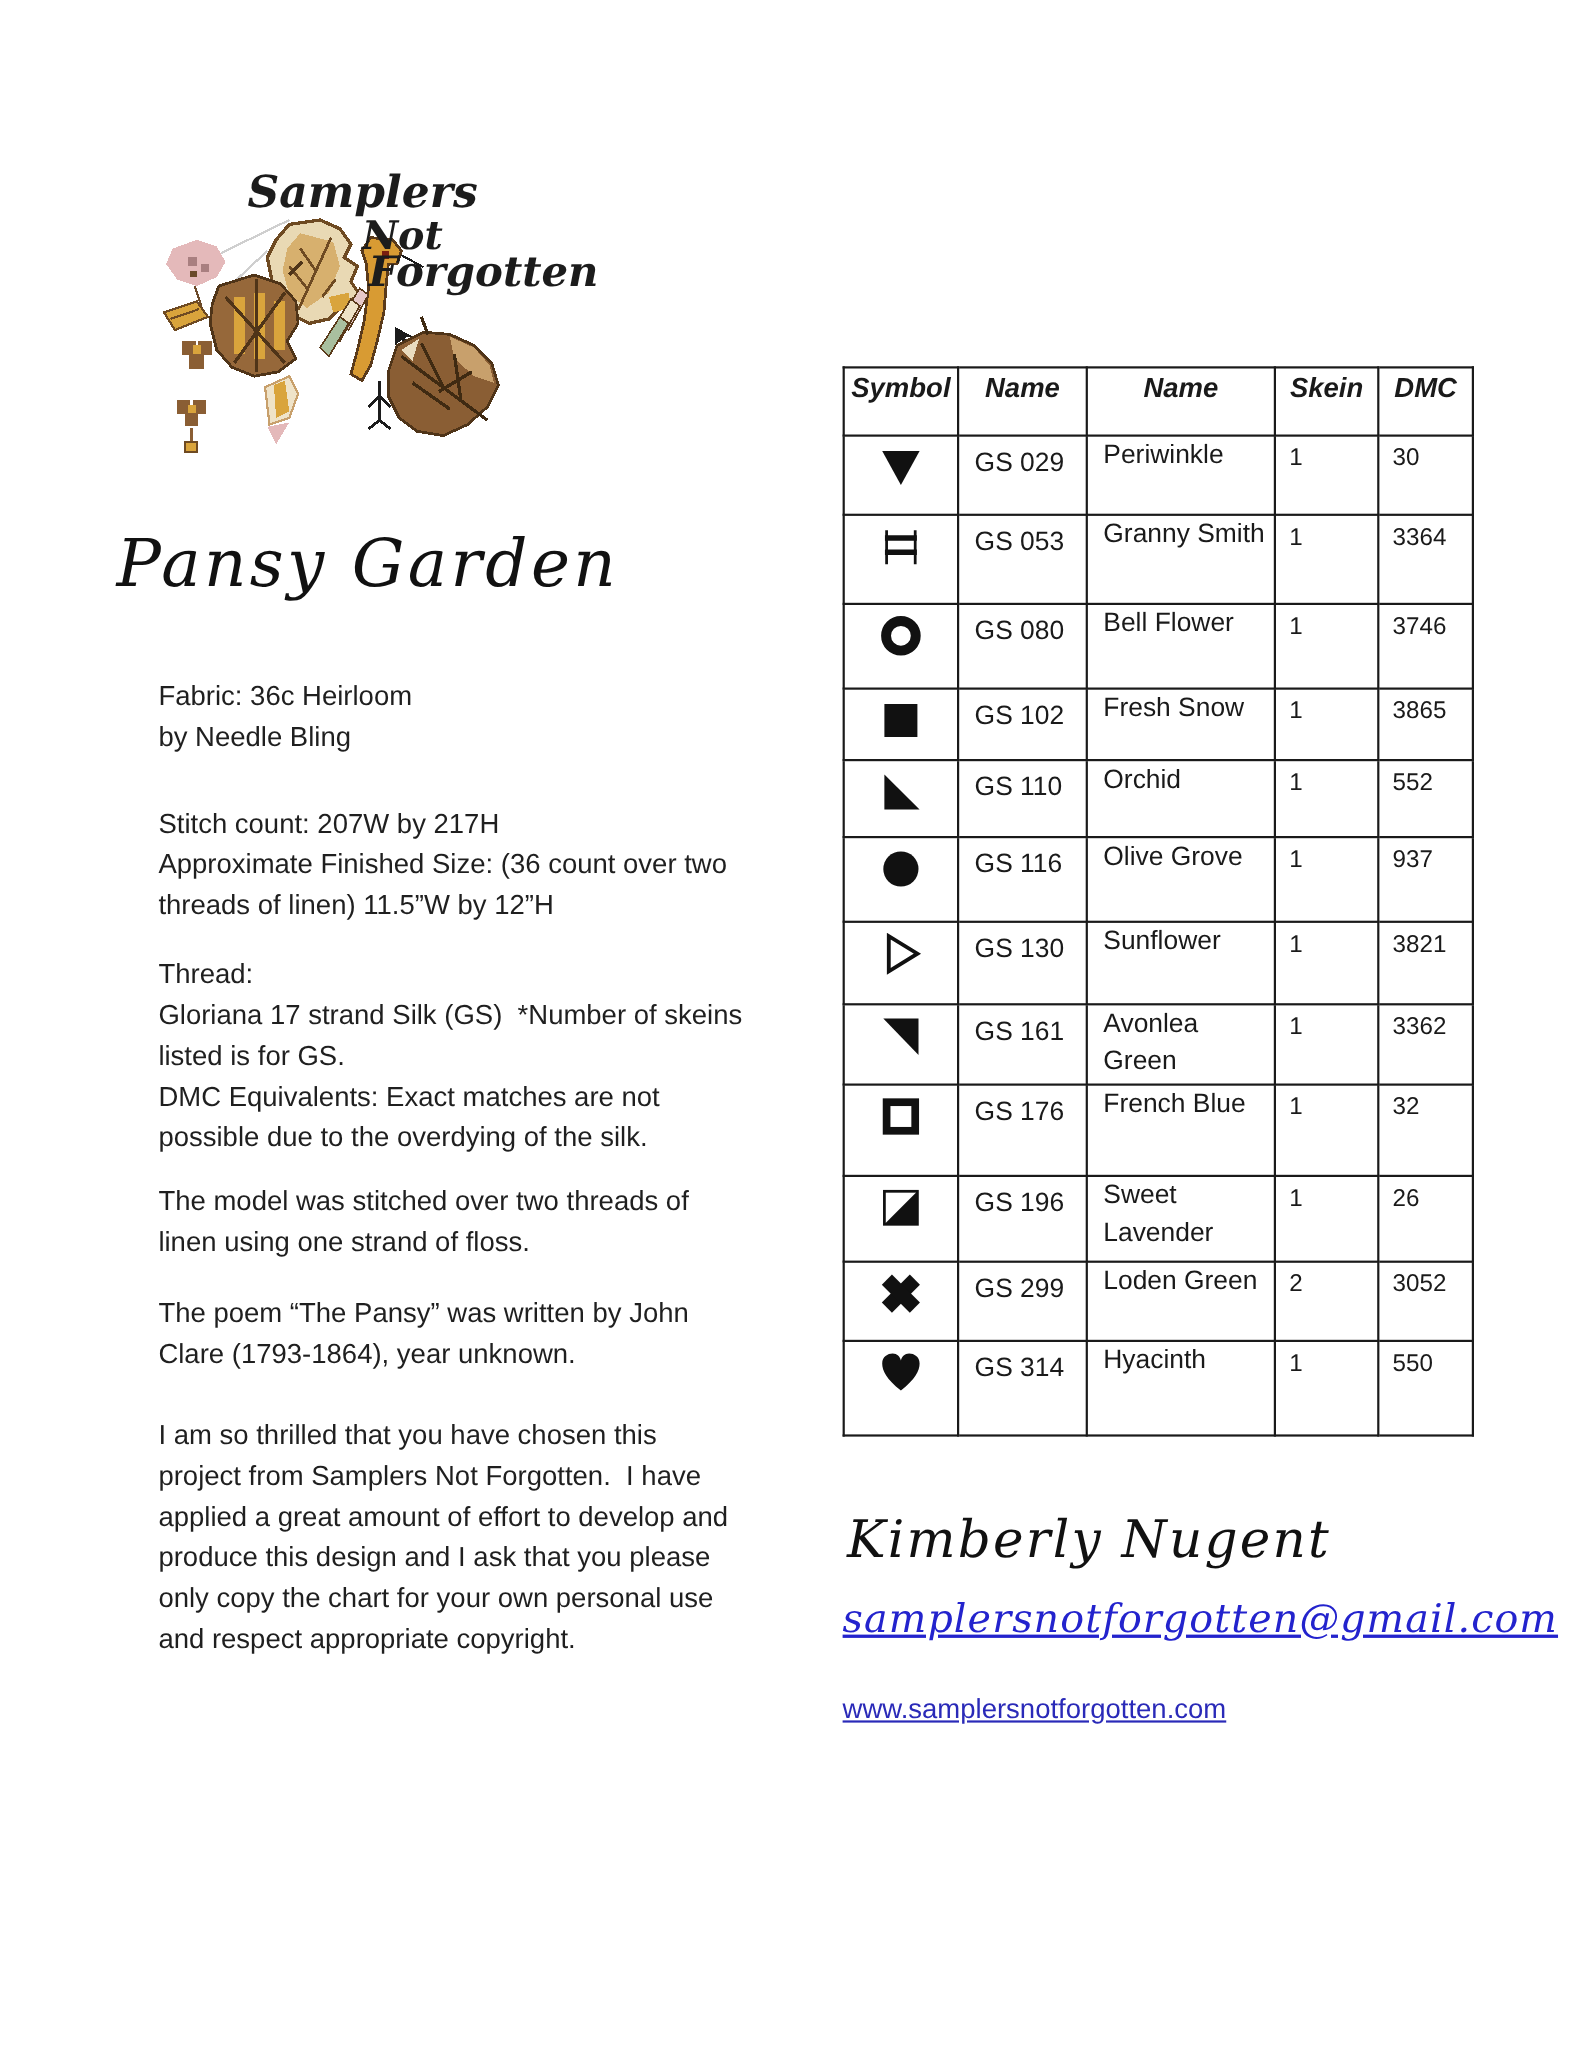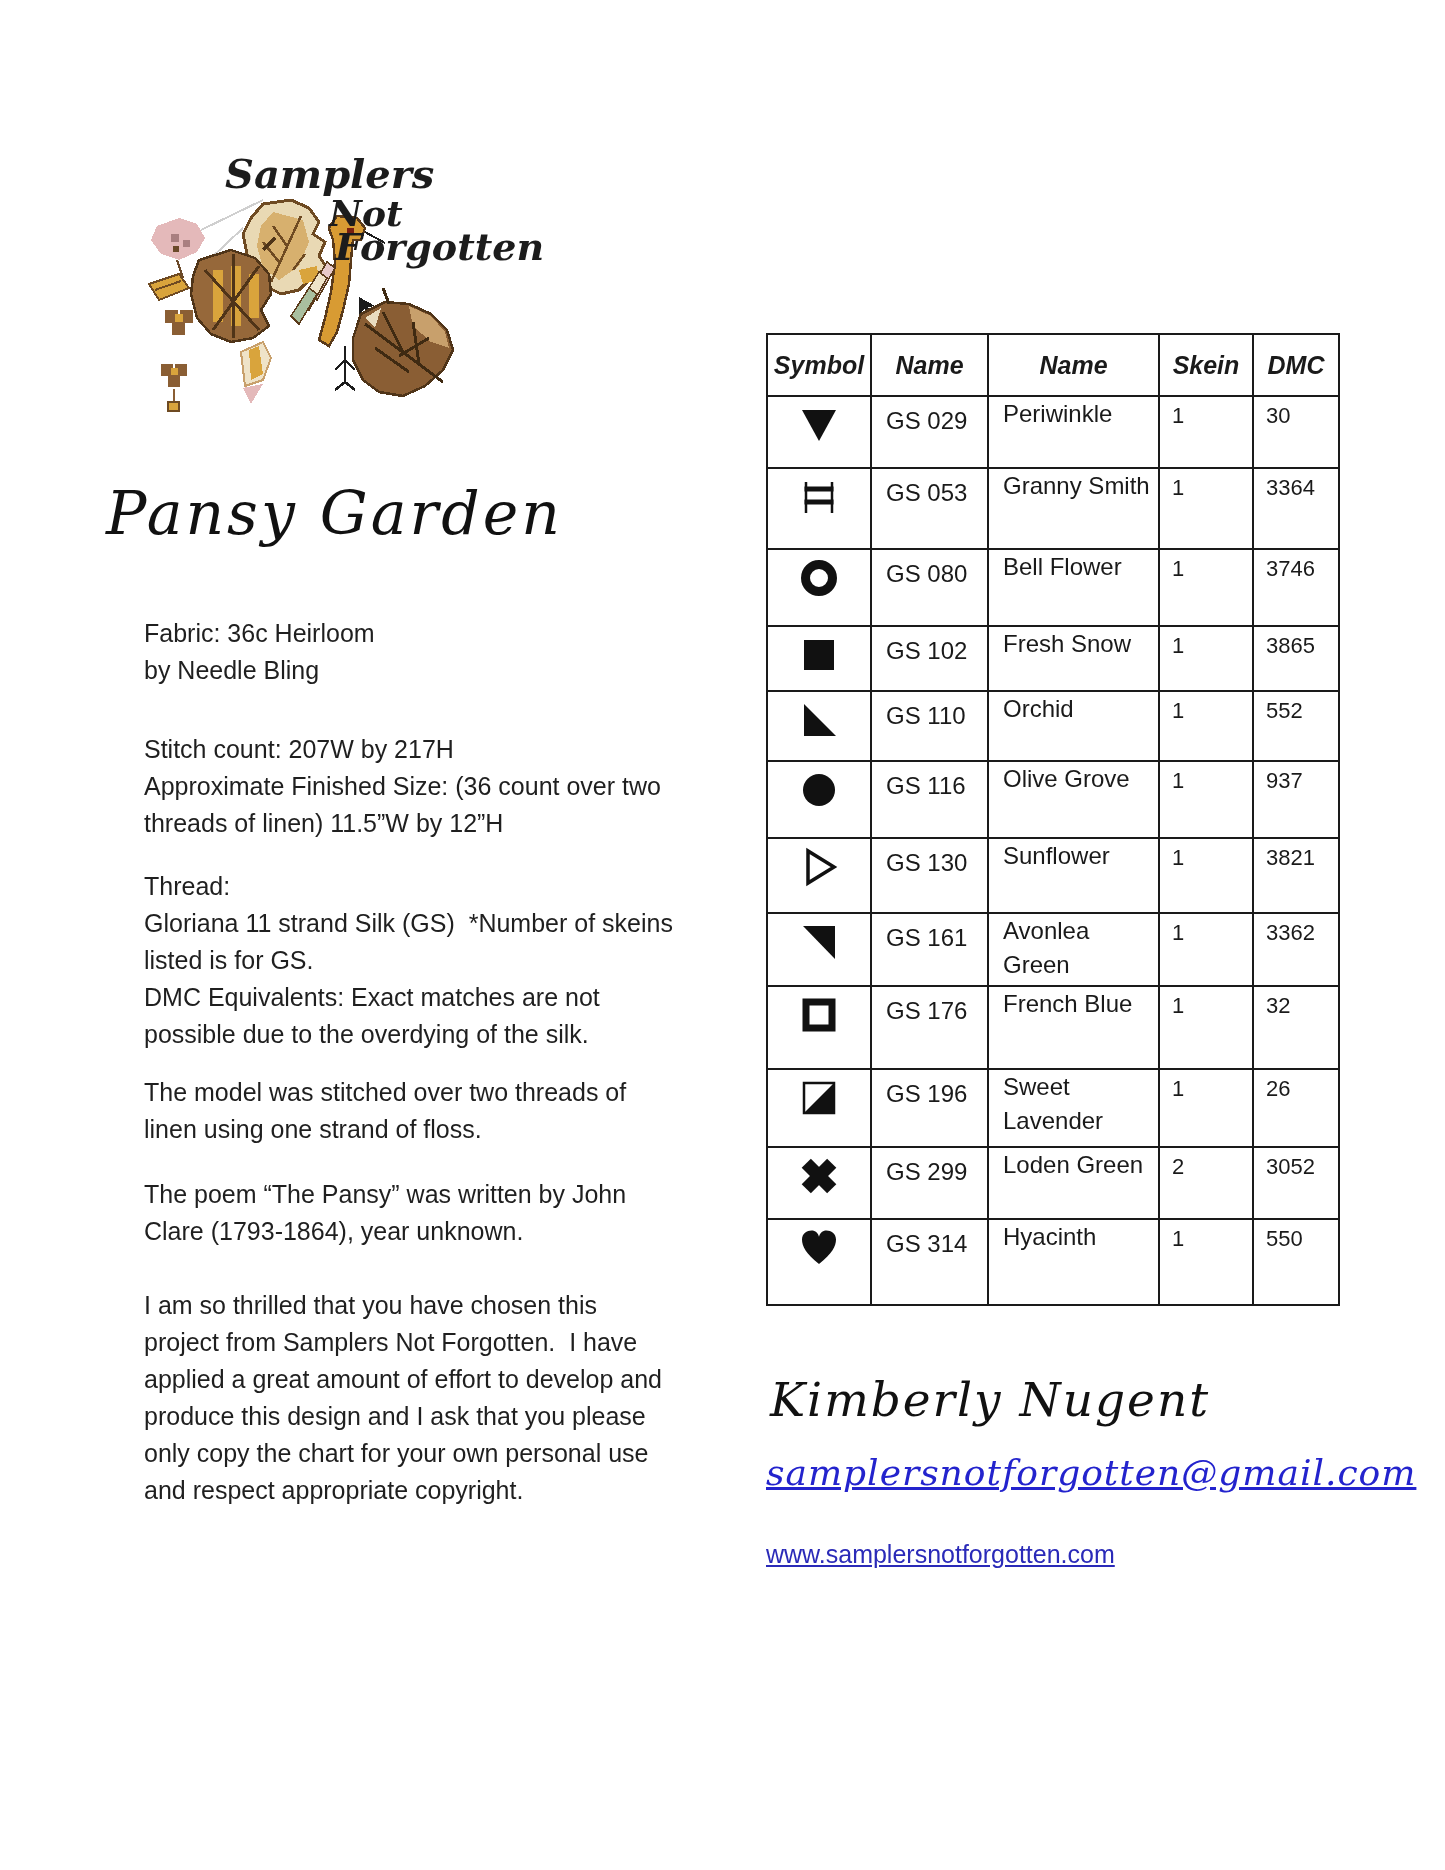--- a/index.html
+++ b/index.html
@@ -20,21 +20,21 @@
   #p-fabric{top:615px}
   #p-size{top:731px}
   #p-thread{top:868px}
   #p-model{top:1074px}
   #p-poem{top:1176px}
   #p-thanks{top:1287px}
 
   
   .tt{position:absolute;left:766px;top:333px;border-collapse:collapse;table-layout:fixed;width:574px;}
   .tt th,.tt td{border:2px solid #1a1a1a;vertical-align:top;background:#fff;}
-  .tt th{font-style:italic;font-weight:bold;font-size:25px;text-align:center;padding-top:16px;}
+  .tt th{font-style:italic;font-weight:bold;font-size:25px;text-align:center;padding-top:4px;}
   .tt tr:nth-child(1){height:62px}
   .tt tr:nth-child(2){height:72px}
   .tt tr:nth-child(3){height:81px}
   .tt tr:nth-child(4){height:77px}
   .tt tr:nth-child(5){height:65px}
   .tt tr:nth-child(6){height:70px}
   .tt tr:nth-child(7){height:77px}
   .tt tr:nth-child(8){height:75px}
   .tt tr:nth-child(9){height:73px}
   .tt tr:nth-child(10){height:83px}
@@ -162,21 +162,21 @@
   </svg>
 
   <div class="title">Pansy Garden</div>
 
   <div class="para" id="p-fabric">Fabric: 36c Heirloom
 by Needle Bling</div>
   <div class="para" id="p-size">Stitch count: 207W by 217H
 Approximate Finished Size: (36 count over two
 threads of linen) 11.5”W by 12”H</div>
   <div class="para" id="p-thread">Thread:
-Gloriana 11 strand Silk (GS)  *Number of skeins
+Gloriana 17 strand Silk (GS)  *Number of skeins
 listed is for GS.
 DMC Equivalents: Exact matches are not
 possible due to the overdying of the silk.</div>
   <div class="para" id="p-model">The model was stitched over two threads of
 linen using one strand of floss.</div>
   <div class="para" id="p-poem">The poem “The Pansy” was written by John
 Clare (1793-1864), year unknown.</div>
   <div class="para" id="p-thanks">I am so thrilled that you have chosen this
 project from Samplers Not Forgotten.  I have
 applied a great amount of effort to develop and

